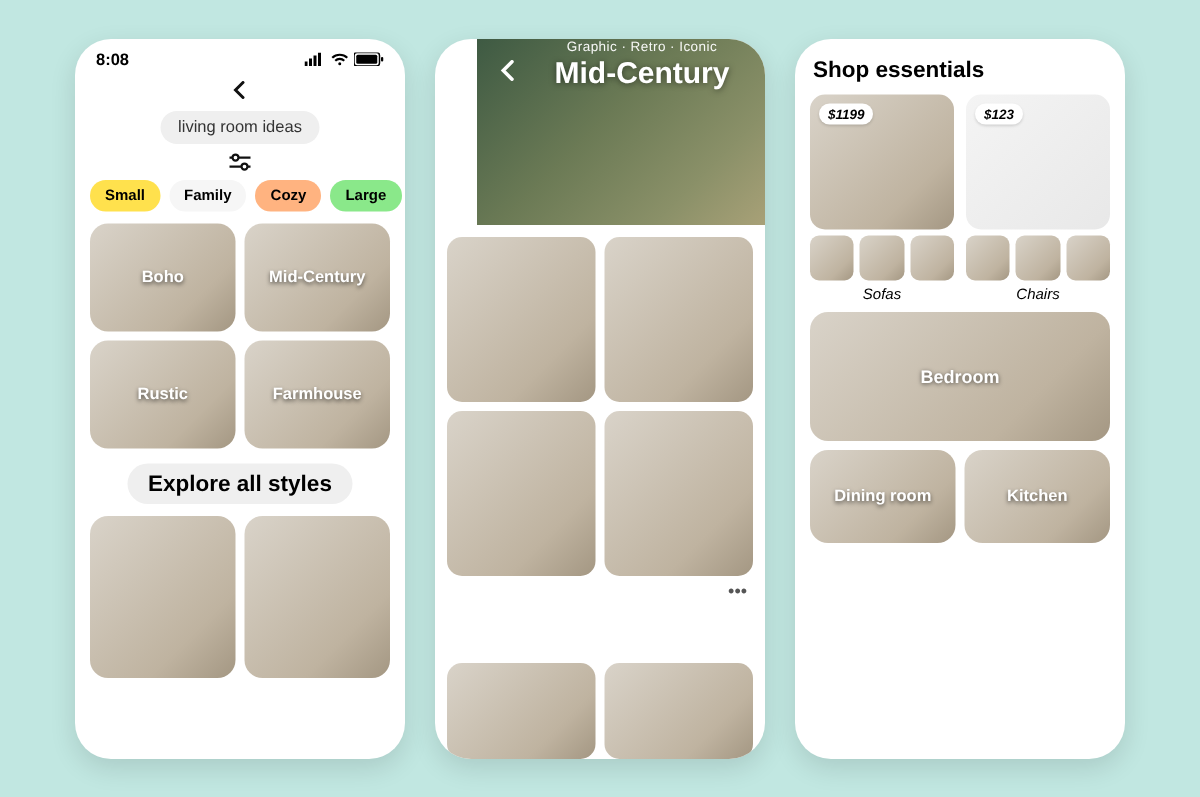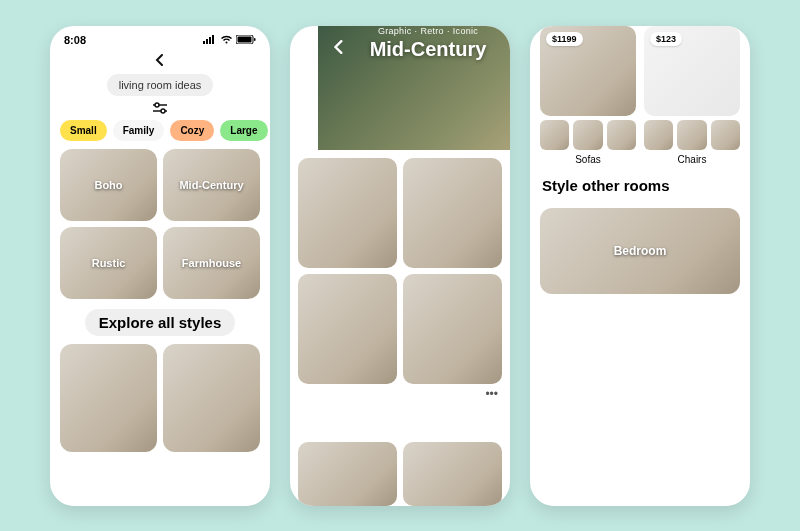--- a/index.html
+++ b/index.html
@@ -102,21 +102,21 @@
   .pin2 { grid-row: span 2; }
   .pin3 { grid-row: span 2; }
   .pin4 { grid-row: span 2; }
   .dots { text-align:right; font-size:12px; color:#555; padding-right:4px; grid-column:2; line-height:8px;}
   .row2 { padding:0 8px; display:grid; grid-template-columns:1fr 1fr; gap:6px;}
   .row2 .pin { height:64px; border-radius:10px; }
 
   
   .section-title { font-weight:700; font-size:15px; padding:12px 12px 8px;}
   .shop-row { display:flex; gap:8px; padding:0 10px;}
-  .shop-card { flex:1; position:relative; }
+  .shop-card { flex:1; position:relative;font-style:italic; }
   .shop-img { width:100%; height:90px; border-radius:10px; }
   .shop-thumbs { display:flex; gap:4px; margin-top:4px;}
   .shop-thumbs .ph { flex:1; height:30px; border-radius:6px;}
   .shop-label { font-size:10px; text-align:center; margin-top:4px; font-weight:500;}
   .price-tag {
     position:absolute; top:6px; left:6px; background:#fff; border-radius:999px;
     font-size:9px; font-weight:700; padding:2px 6px;
     box-shadow:0 1px 2px rgba(0,0,0,0.15);
   }
   .room-hero {
@@ -233,20 +233,21 @@
     <div class="pin ph pin4"></div>
     <div class="dots">•••</div>
   </div>
   <div class="row2">
     <div class="pin ph"></div>
     <div class="pin ph"></div>
   </div>
 </div>
 
 <div class="phone">
+  <div class="section-title">Shop essentials</div>
 
   <div class="shop-row">
     <div class="shop-card">
       <div class="shop-img ph"></div>
       <div class="price-tag">$1199</div>
       <div class="shop-thumbs">
         <div class="ph"></div>
         <div class="ph"></div>
         <div class="ph"></div>
       </div>
@@ -257,18 +258,25 @@
       <div class="price-tag">$123</div>
       <div class="shop-thumbs">
         <div class="ph"></div>
         <div class="ph"></div>
         <div class="ph"></div>
       </div>
       <div class="shop-label">Chairs</div>
     </div>
   </div>
 
-  <div class="section-title">Style other rooms</div>
 
   <div class="room-hero ph">
     <span>Bedroom</span>
   </div>
+  <div class="room-grid">
+    <div class="room-card ph">
+        <span>Dining room</span>
+      </div>
+    <div class="room-card ph">
+        <span>Kitchen</span>
+      </div>
+  </div>
 </div>
 
 </body></html>

